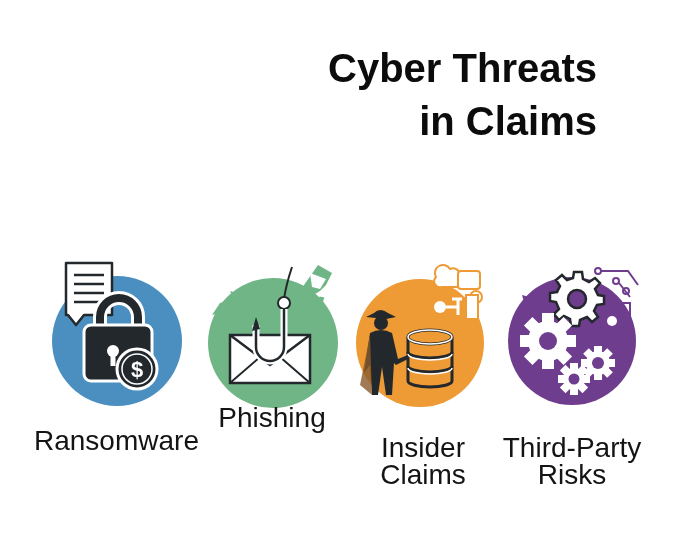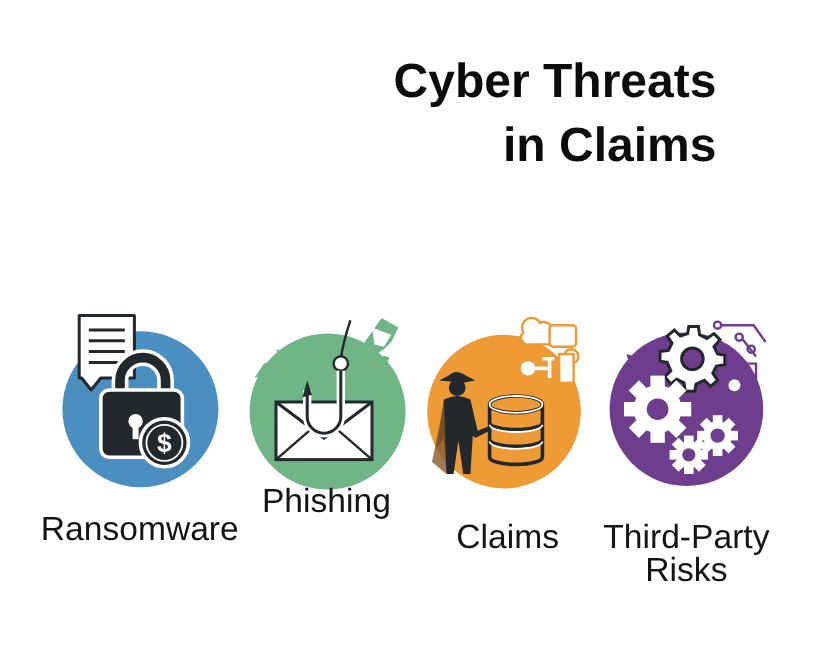--- a/index.html
+++ b/index.html
@@ -106,20 +106,21 @@
       <path d="M58 97 a22 6 0 0 0 44 0 M58 111 a22 6 0 0 0 44 0" fill="none" stroke="#23282c" stroke-width="3"></path>
       <path d="M58 99 a22 6 0 0 0 44 0 M58 113 a22 6 0 0 0 44 0" fill="none" stroke="#ffffff" stroke-width="1.5"></path>
 
       <path d="M16 62 L24 58 Q30 52 38 58 L46 62 L36 64 Z" fill="#23282c"></path>
       <circle cx="31" cy="68" r="7" fill="#23282c"></circle>
       <path d="M20 78 Q31 72 42 78 L48 104 L58 100 L58 104 L46 110 L44 108 L42 140 H36 L32 112 L28 140 H22 L20 110 L14 118 Z" fill="#23282c"></path>
       <path d="M20 80 L10 130 L22 140 Z" fill="#8a5a2a" opacity="0.8"></path>
     </svg>
   </div>
   <div class="label" style="left:343px; top:434px; width:160px;">
+    <span>Insider</span>
     <span>Claims</span>
   </div>
 </div>
 
 <div class="item">
   <div class="icon-wrap" style="left:500px; top:255px;">
     <svg width="160" height="160" viewBox="0 0 160 160">
       <circle cx="72" cy="86" r="64" fill="#6f3d8e"></circle>
       <path d="M22 40 L44 46 L30 68 Z" fill="#6f3d8e"></path>
 

